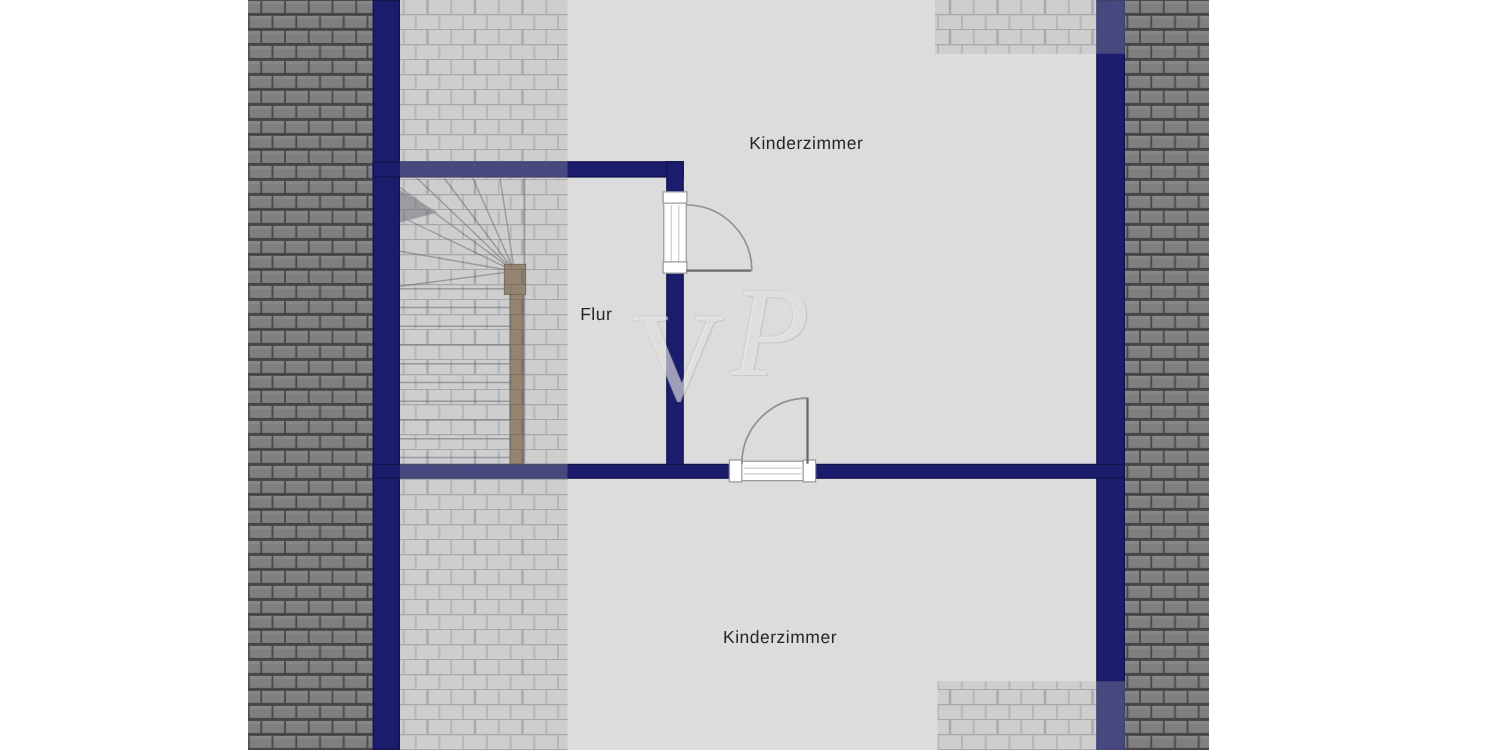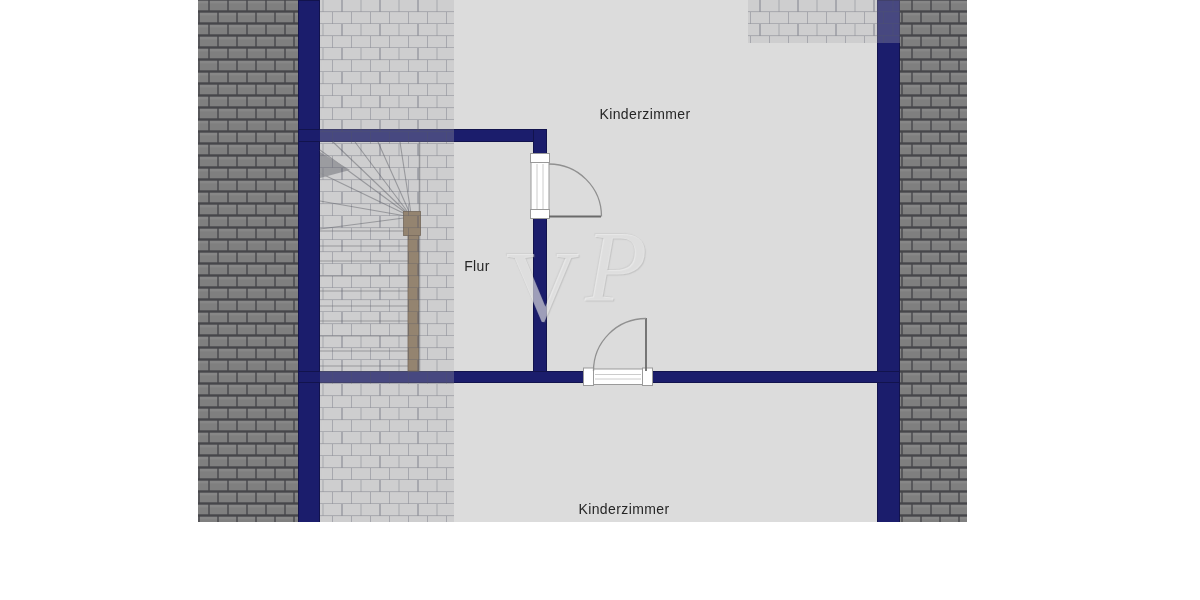--- a/index.html
+++ b/index.html
@@ -1,18 +1,18 @@
 <!DOCTYPE html>
 <html style="--page-bg: #ffffff; --wall-navy: #1b1d6c; --floor-gray: #dcdcdc; --tile-face: #7f7f7f; --tile-mortar: #46464a; --overlay-tint: rgba(172,172,177,0.30); --overlay-line: rgba(80,84,100,0.30); --handrail-brown: #8a7254; --handrail-edge: #5c4b37; --stair-line: #8f9094; --stair-shadow: #5a5b64; --door-line: #6a6a6a; --door-arc: #909090; --door-frame: #9a9a9a; --label-text: #262626; --watermark-white: rgba(255,255,255,0.50);"><head>
 <meta charset="utf-8">
 <style>
   html,body{margin:0;padding:0;background:#fff;}
   .canvas{
     position:relative;
-    width:1200px;height:522px;
+    width:1200px;height:600px;
     overflow:hidden;
     background:var(--page-bg,#ffffff);
     font-family:"Liberation Sans", sans-serif;
     border-radius:18px;
   }
   .abs{position:absolute;}
   svg.layer{position:absolute;left:0;top:0;width:1200px;height:600px;pointer-events:none;}
   .floor{
     left:320px;top:0;width:557px;height:600px;
     background:var(--floor-gray,#dcdcdc);
@@ -26,21 +26,21 @@
   .wall-c-left{left:298px;top:371px;width:288px;height:12px;}
   .wall-c-right{left:650px;top:371px;width:250px;height:12px;}
   .room-label{
     position:absolute;
     transform:translateX(-50%);
     font-size:14px;letter-spacing:.4px;
     color:var(--label-text,#262626);
     white-space:nowrap;
   }
   .label-k-top{left:645px;top:106px;}
-  .label-flur{left:477px;top:258px;}
+  .label-flur{left:477px;top:243px;}
   .label-k-bottom{left:624px;top:501px;}
   .wm-letter{
     position:absolute;
     font-family:"Liberation Serif", serif;
     line-height:1;
     color:var(--watermark-white,rgba(255,255,255,.5));
     text-shadow:1px 1px 1px rgba(120,120,120,.22), -1px -1px 1px rgba(150,150,150,.15);
     pointer-events:none;
   }
   .wm-v{left:506px;top:236px;font-size:102px;}

